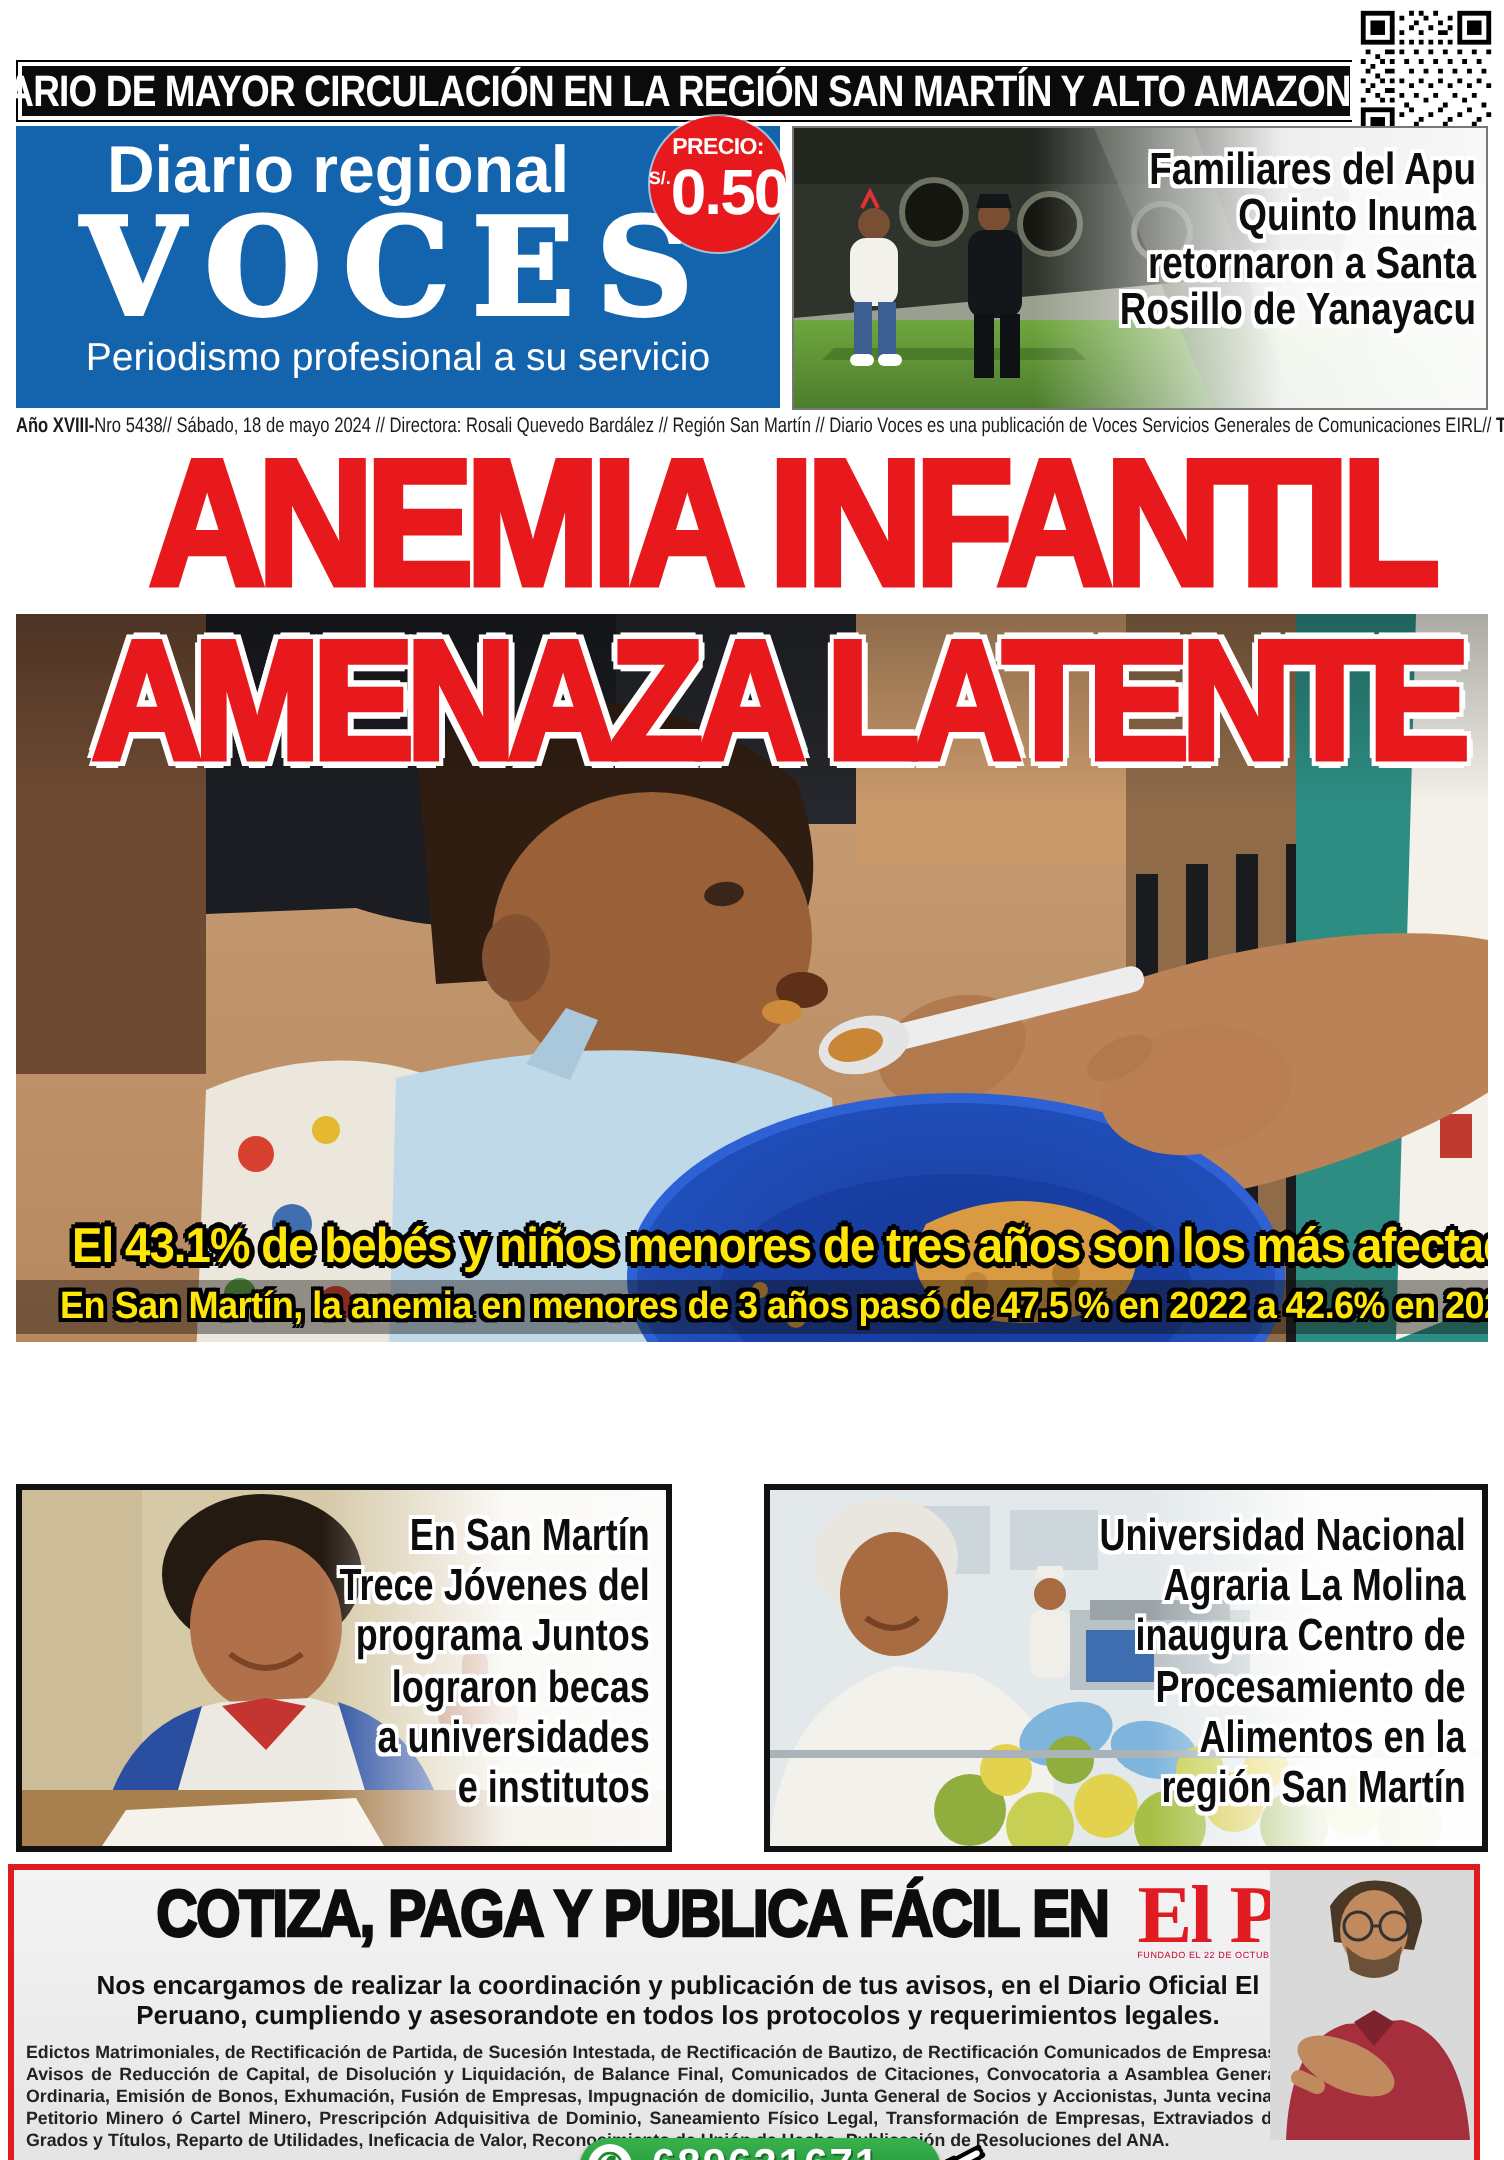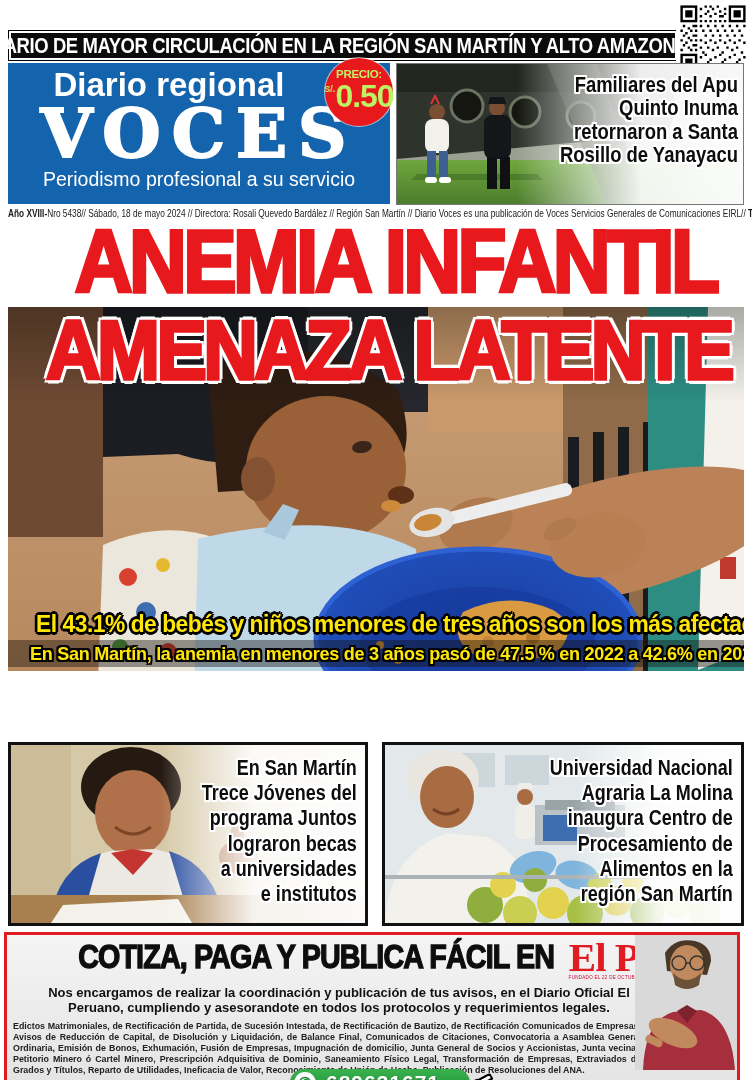--- a/index.html
+++ b/index.html
@@ -17,21 +17,21 @@
   .qr { top:1px; right:2px; width:74px; height:74px; background:#fff; padding:2px; }
 
   
   .masthead { top:63px; left:8px; width:382px; height:141px; background:#1463ad; color:#fff;
     display:flex; flex-direction:column; align-items:center; }
   .kicker { margin-top:3px; font-size:33px; font-weight:bold; padding-right:60px; }
   .voces { font-family:"DejaVu Serif", serif; font-weight:bold; font-size:67px; line-height:.95;
     letter-spacing:11px; -webkit-text-stroke:2px #fff; margin-top:-2px; }
   .tagline { font-size:19.5px; margin-top:2px; }
   .price-badge { top:-5px; right:-3px; width:68px; height:68px; border-radius:50%; background:#e8191c;
-    color:#bef264; text-align:center; box-shadow:0 0 0 1px rgba(255,255,255,.6); }
+    color:#ffffff; text-align:center; box-shadow:0 0 0 1px rgba(255,255,255,.6); }
   .price-label { font-size:11.5px; font-weight:bold; margin-top:10px; letter-spacing:-.3px;}
   .price-row { display:flex; align-items:flex-start; justify-content:center; }
   .price-cur { font-size:9px; font-weight:bold; margin-top:4px; }
   .price-val { font-size:32px; font-weight:bold; letter-spacing:-1px; line-height:1; }
 
   
   .photo1 { top:63px; left:396px; width:348px; height:142px; border:1px solid #777; overflow:hidden; }
   .photo1 svg { display:block; }
   .sec-headline { top:9px; right:5px; width:230px; text-align:right; color:#0d0d0d; font-weight:bold;
     font-size:22.5px; line-height:1.04; transform:scaleX(.82); transform-origin:100% 0;
@@ -57,21 +57,21 @@
   .deck span { display:inline-block; color:#ffe607; font-weight:bold; font-size:24.5px; white-space:nowrap;
     transform:scaleX(.93); letter-spacing:-.5px;
     text-shadow:-2px -2px 0 #000,2px -2px 0 #000,-2px 2px 0 #000,2px 2px 0 #000,0 -3px 0 #000,0 3px 0 #000,-3px 0 0 #000,3px 0 0 #000; }
   .subdeck { bottom:4px; left:0; width:100%; height:27px; background:rgba(20,15,10,.42); text-align:center; }
   .subdeck span { display:inline-block; color:#ffe607; font-weight:bold; font-size:19px; line-height:27px; white-space:nowrap;
     transform:scaleX(.95); letter-spacing:-.3px;
     text-shadow:-2px -2px 0 #000,2px -2px 0 #000,-2px 2px 0 #000,2px 2px 0 #000,0 -2px 0 #000,0 2px 0 #000,-2px 0 0 #000,2px 0 0 #000; }
 
   
   .story-box { top:742px; height:184px; border:3px solid #111; background:#fff; overflow:hidden; }
-  .story-left  { left:8px;  width:360px; }
+  .story-left  { left:8px;  width:328px; }
   .story-right { left:382px; width:362px; }
   .story-box svg { display:block; }
   .story-headline { top:10px; right:8px; text-align:right; color:#0d0d0d; font-weight:bold;
     font-size:22.5px; line-height:1.12; transform:scaleX(.8); transform-origin:100% 0;
     text-shadow:-2px -2px 0 #fff,2px -2px 0 #fff,-2px 2px 0 #fff,2px 2px 0 #fff,0 -2px 0 #fff,0 2px 0 #fff,-2px 0 0 #fff,2px 0 0 #fff; }
 
   
   .ad { top:932px; left:4px; width:736px; height:171px; border:3px solid #e01b22;
     background:linear-gradient(#f4f4f4,#e2e2e2); overflow:hidden; }
   .ad-head { margin-top:3px; width:660px; text-align:center; white-space:nowrap; }

